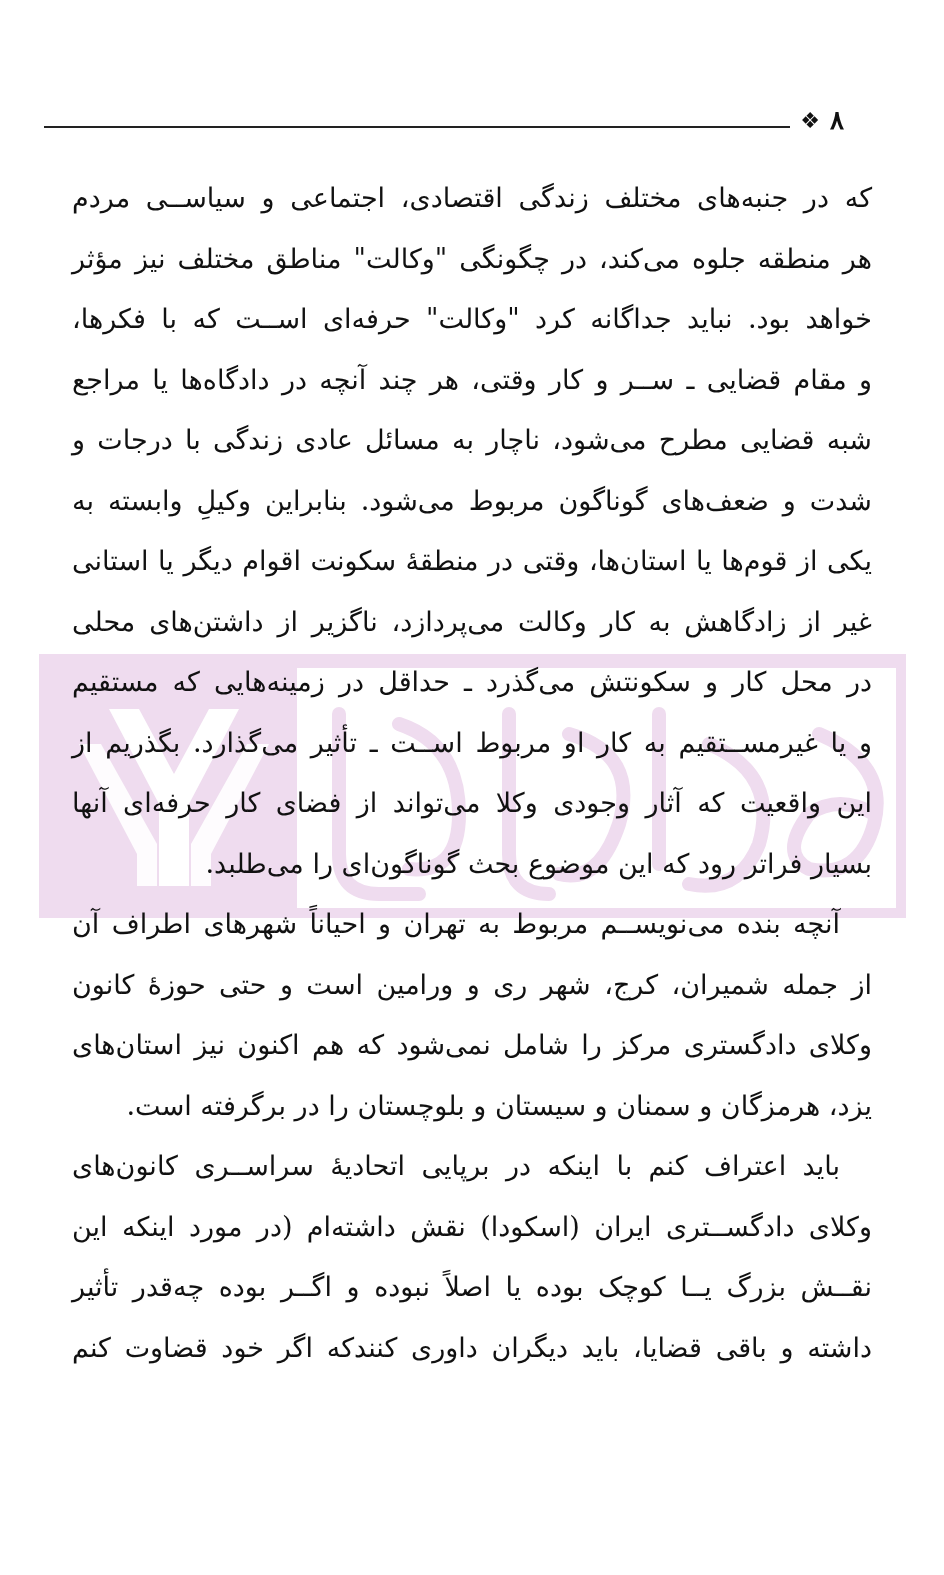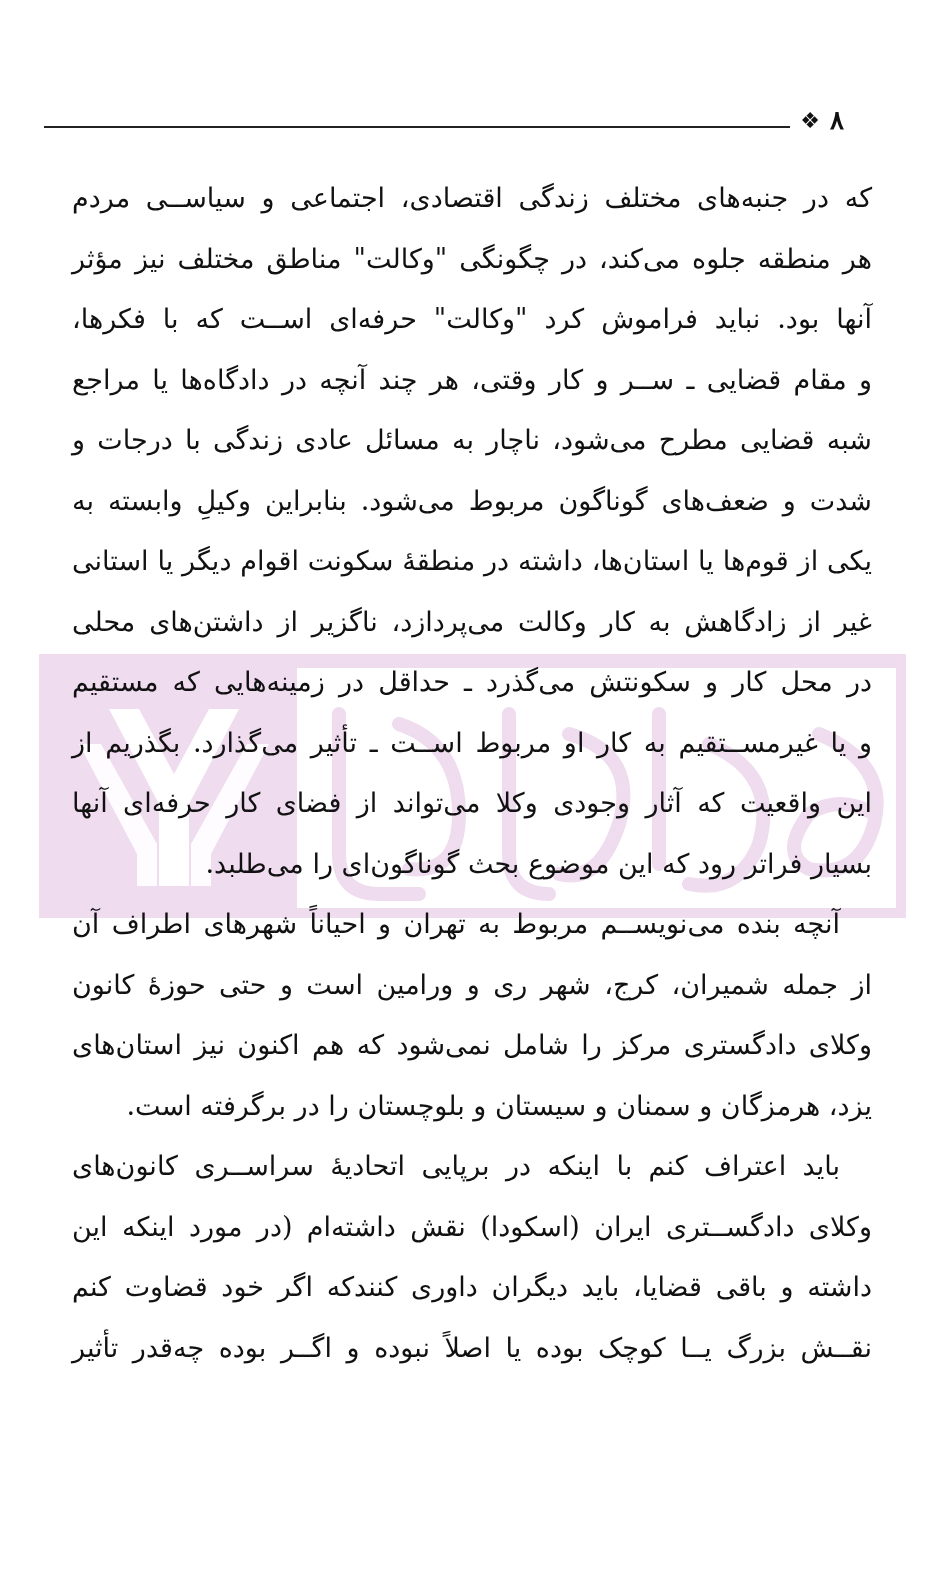--- a/index.html
+++ b/index.html
@@ -128,40 +128,40 @@
     <span class="page-number">۸</span>
     <span class="ornament">❖</span>
     <span class="header-rule"></span>
   </div>
 
   <div class="body-text">
 
     <div class="paragraph">
       <div class="line">که در جنبه‌های مختلف زندگی اقتصادی، اجتماعی و سیاســی مردم</div>
       <div class="line">هر منطقه جلوه می‌کند، در چگونگی "وکالت" مناطق مختلف نیز مؤثر</div>
-      <div class="line">آنها بود. نباید فراموش کرد "وکالت" حرفه‌ای اســت که با فکرها،</div>
+      <div class="line">خواهد بود. نباید جداگانه کرد "وکالت" حرفه‌ای اســت که با فکرها،</div>
       <div class="line">و مقام قضایی ـ ســر و کار وقتی، هر چند آنچه در دادگاه‌ها یا مراجع</div>
       <div class="line">شبه قضایی مطرح می‌شود، ناچار به مسائل عادی زندگی با درجات و</div>
       <div class="line">شدت و ضعف‌های گوناگون مربوط می‌شود. بنابراین وکیلِ وابسته به</div>
-      <div class="line">یکی از قوم‌ها یا استان‌ها، داشته در منطقهٔ سکونت اقوام دیگر یا استانی</div>
+      <div class="line">یکی از قوم‌ها یا استان‌ها، وقتی در منطقهٔ سکونت اقوام دیگر یا استانی</div>
       <div class="line">غیر از زادگاهش به کار وکالت می‌پردازد، ناگزیر از داشتن‌های محلی</div>
       <div class="line">در محل کار و سکونتش می‌گذرد ـ حداقل در زمینه‌هایی که مستقیم</div>
       <div class="line">و یا غیرمســتقیم به کار او مربوط اســت ـ تأثیر می‌گذارد. بگذریم از</div>
       <div class="line">این واقعیت که آثار وجودی وکلا می‌تواند از فضای کار حرفه‌ای آنها</div>
       <div class="line last">بسیار فراتر رود که این موضوع بحث گوناگون‌ای را می‌طلبد.</div>
     </div>
 
     <div class="paragraph">
       <div class="line indent">آنچه بنده می‌نویســم مربوط به تهران و احیاناً شهرهای اطراف آن</div>
       <div class="line">از جمله شمیران، کرج، شهر ری و ورامین است و حتی حوزهٔ کانون</div>
       <div class="line">وکلای دادگستری مرکز را شامل نمی‌شود که هم اکنون نیز استان‌های</div>
       <div class="line last">یزد، هرمزگان و سمنان و سیستان و بلوچستان را در برگرفته است.</div>
     </div>
 
     <div class="paragraph">
       <div class="line indent">باید اعتراف کنم با اینکه در برپایی اتحادیهٔ سراســری کانون‌های</div>
       <div class="line">وکلای دادگســتری ایران (اسکودا) نقش داشته‌ام (در مورد اینکه این</div>
+      <div class="line">نقــش بزرگ یــا کوچک بوده یا اصلاً نبوده و اگــر بوده چه‌قدر تأثیر</div>
       <div class="line">داشته و باقی قضایا، باید دیگران داوری کنندکه اگر خود قضاوت کنم</div>
-      <div class="line">نقــش بزرگ یــا کوچک بوده یا اصلاً نبوده و اگــر بوده چه‌قدر تأثیر</div>
     </div>
   </div>
 
 </div>
 
 </body></html>

